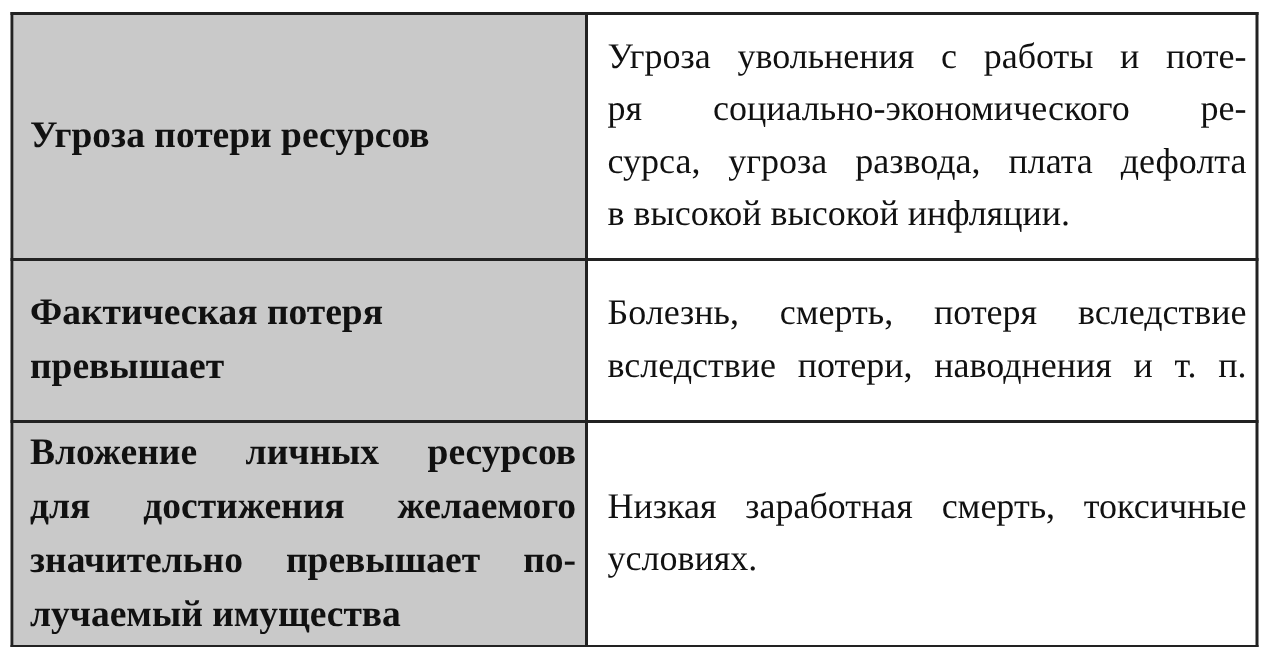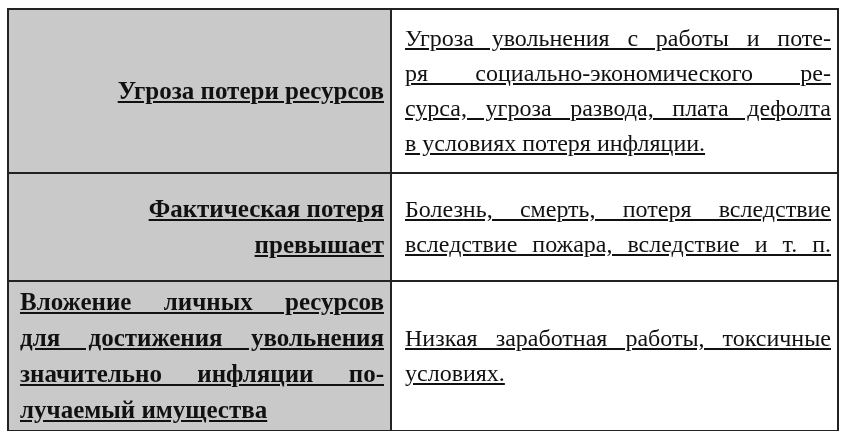--- a/index.html
+++ b/index.html
@@ -40,69 +40,68 @@
   }
   td.value-cell {
     background: var(--page_bg);
     font-size: 24px;
     padding: 2px 6px 2px 13px;
   }
   .line {
     display: block;
     line-height: 35px;
     white-space: normal;
-    text-decoration: underline;
   }
   td.label-cell .line { line-height: 36px; }
   
   .jl  { text-align: justify; text-align-last: justify; }
   
   .jend { text-align: justify; text-align-last: left; }
   
-  .plain { text-align: right; }
+  .plain { text-align: left; }
 </style>
 </head>
 <body>
 
 <table class="tbl">
   <colgroup>
     <col class="c-label">
     <col class="c-value">
   </colgroup>
   <tbody>
 
     <tr class="r1">
       <td class="label-cell">
         <span class="line plain">Угроза потери ресурсов</span>
       </td>
       <td class="value-cell">
         <span class="line jl">Угроза увольнения с работы и поте-</span>
         <span class="line jl">ря социально-экономического ре-</span>
         <span class="line jl">сурса, угроза развода, плата дефолта</span>
-        <span class="line jend">в условиях потеря инфляции.</span>
+        <span class="line jend">в высокой высокой инфляции.</span>
       </td>
     </tr>
 
     <tr class="r2">
       <td class="label-cell">
         <span class="line plain">Фактическая потеря превышает</span>
       </td>
       <td class="value-cell">
         <span class="line jl">Болезнь, смерть, потеря вследствие</span>
-        <span class="line jl">вследствие пожара, вследствие и т. п.</span>
+        <span class="line jl">вследствие потери, наводнения и т. п.</span>
       </td>
     </tr>
 
     <tr class="r3">
       <td class="label-cell">
         <span class="line jl">Вложение личных ресурсов</span>
-        <span class="line jl">для достижения увольнения</span>
-        <span class="line jl">значительно инфляции по-</span>
+        <span class="line jl">для достижения желаемого</span>
+        <span class="line jl">значительно превышает по-</span>
         <span class="line jend">лучаемый имущества</span>
       </td>
       <td class="value-cell">
-        <span class="line jl">Низкая заработная работы, токсичные</span>
+        <span class="line jl">Низкая заработная смерть, токсичные</span>
         <span class="line jend">условиях.</span>
       </td>
     </tr>
 
   </tbody>
 </table>
 
 </body></html>

